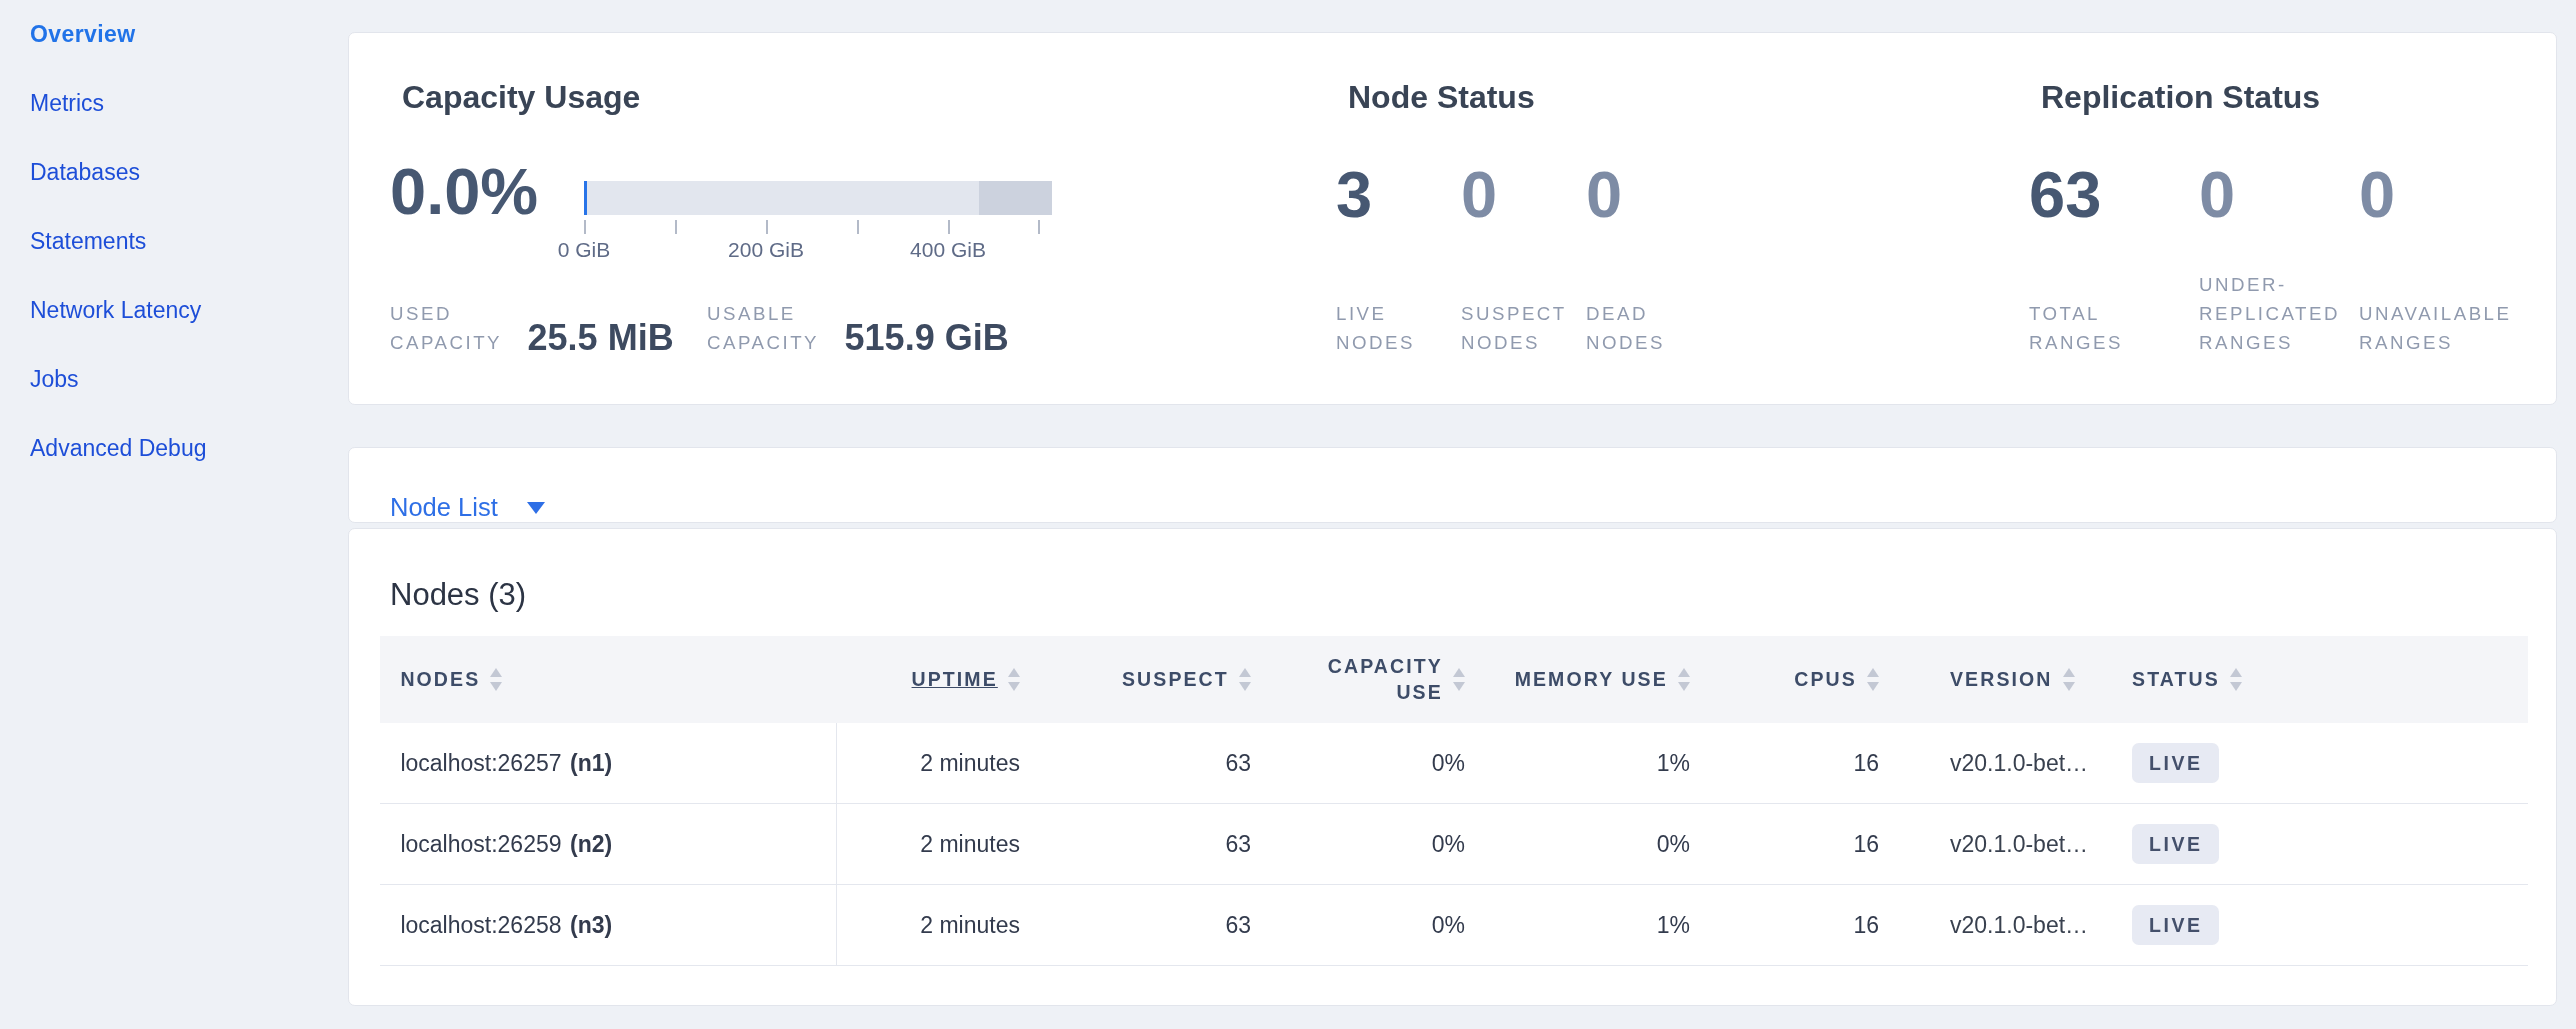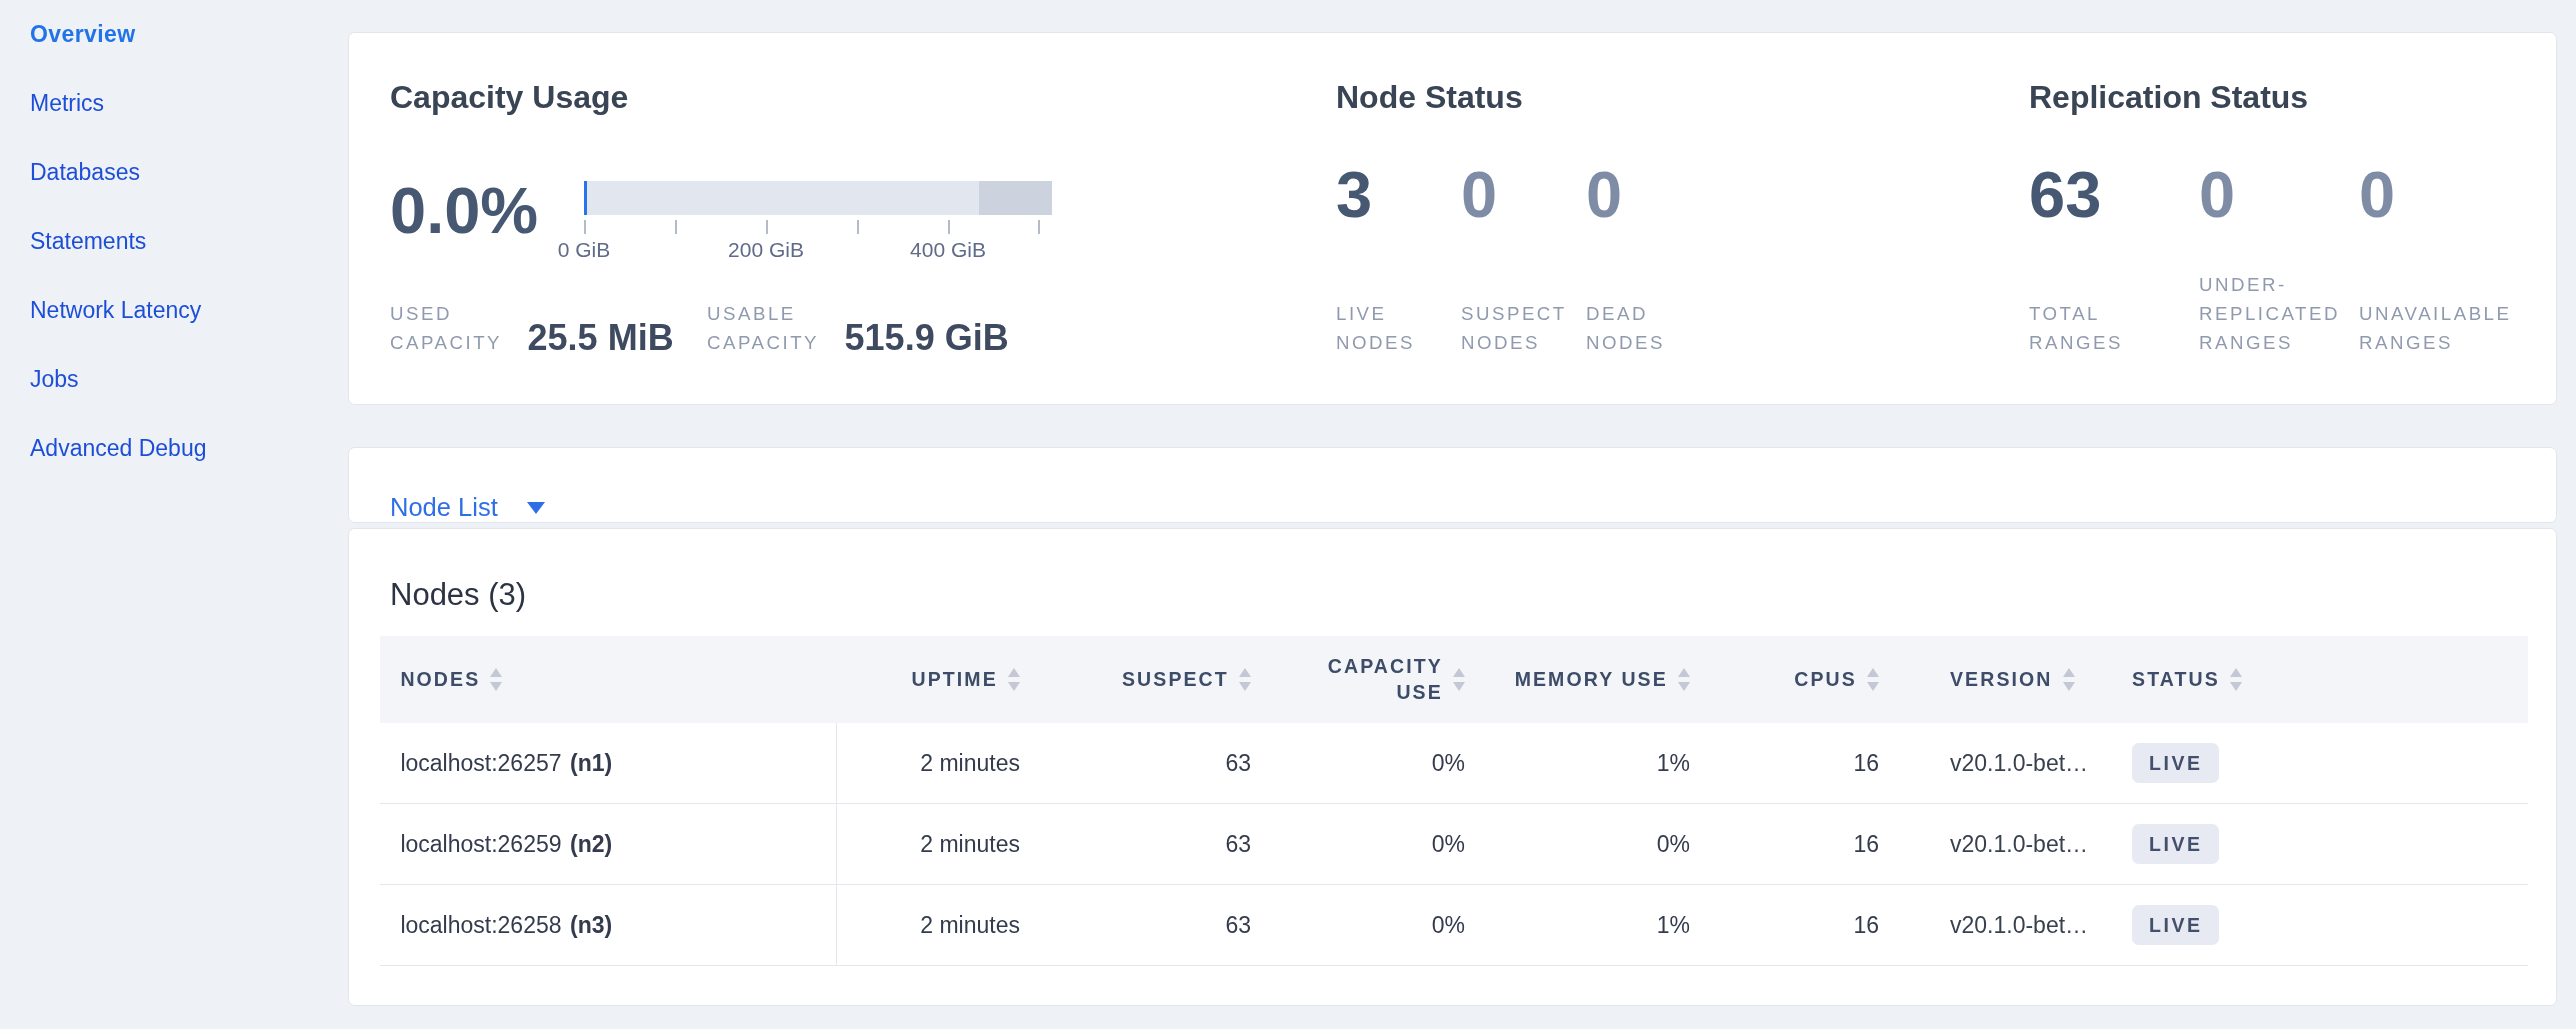--- a/index.html
+++ b/index.html
@@ -23,33 +23,33 @@
     background:#ffffff; border:0.8px solid #e2e5ec; border-radius:6.8px;
   }
   .card-summary { top:32px;  height:373px; }
   .card-selector{ top:447px; height:76px; display:flex; align-items:flex-end; }
   .card-table   { top:528px; height:478px; }
   
   .sec { position:absolute; top:0; height:100%; }
   .sec-capacity    { left:41px;   width:917px; }
   .sec-nodestatus  { left:987px; width:645px; }
   .sec-replication { left:1680px; width:509px; }
-  .sec-title { position:absolute; top:46px; left:0; font-size:32px; font-weight:600; color:#394455; }
+  .sec-title { position:absolute; top:46px; left:12px; font-size:32px; font-weight:600; color:#394455; }
   .bignum { font-size:65px; line-height:65px; font-weight:600; color:#475872; }
   .bignum.dim { color:#7e8ca5; }
   .metrics { position:absolute; left:0; top:129px; display:flex; }
   .metric { display:flex; flex-direction:column; }
   .sec-nodestatus  .metric { width:125px; }
   .sec-replication .metric { width:170px; }
   .sec-replication .metric:nth-child(2) { width:160px; }
   .metric .num { height:102px; }
   .lblblock { height:93px; display:flex; flex-direction:column; justify-content:flex-end; }
   .lblline { font-size:18.7px; letter-spacing:2.5px; color:#909aae; line-height:29px; white-space:nowrap; }
   
-  .cap-pct { position:absolute; left:0; top:145px; }
+  .cap-pct { position:absolute; left:0; top:126px; }
   .cap-bar { position:absolute; left:194px; top:148px; width:468px; height:34px; background:#e2e6ee; }
   .cap-bar .overflow { position:absolute; right:0; top:0; height:100%; width:15.5%; background:#ccd2de; }
   .cap-bar .used { position:absolute; left:0; top:0; width:3.4px; height:100%; background:#2874e8; }
   .cap-tick { position:absolute; top:187px; width:1.7px; height:13.6px; background:#b3bac8; }
   .cap-ticklabel { position:absolute; top:205px; transform:translateX(-50%); font-size:21px; color:#5f6b87; white-space:nowrap; }
   .cap-stats { position:absolute; left:0; top:231px; height:93px; display:flex; align-items:flex-end; }
   .cap-stat { display:flex; align-items:flex-end; }
   .cap-stat .lblblock { margin-right:25.5px; }
   .cap-stat .val { font-size:36px; font-weight:700; color:#3d4a60; line-height:34px; margin-bottom:1.7px; white-space:nowrap; }
   .cap-stat1 { width:317px; }
@@ -59,21 +59,21 @@
   
   .table-title { position:absolute; left:41px; top:48px; font-size:31px; font-weight:500; color:#2c3444; }
   .tbl { position:absolute; left:31px; top:107px; width:2148px; }
   .tr { display:grid; grid-template-columns:457px 204px 242px 216px 225px 187px 216px 401px; align-items:center; }
   .thead { background:#f4f5f8; height:87px; }
   .row { height:81px; border-bottom:1.7px solid #e4e7ee; }
   .th { display:flex; align-items:center; font-size:19.5px; font-weight:700; letter-spacing:2.1px; color:#3d4c68; cursor:pointer; }
   .th.r, .cell.r { justify-content:flex-end; text-align:right; }
   .th .label { line-height:25.5px; }
   .th-nodes   { padding-left:20.4px; }
-  .th-uptime  { padding-right:21px; }
+  .th-uptime  { padding-right:21px;text-decoration:underline; }
   .th-replicas{ padding-right:32px; }
   .th-capacity{ padding-right:34px; }
   .th-capacity .label { width:119px; }
   .th-memory  { padding-right:34px; }
   .th-cpus    { padding-right:32px; }
   .th-version { padding-left:39px; }
   .th-status  { padding-left:5.1px; }
   .sort { display:inline-flex; flex-direction:column; align-items:center; margin-left:10.2px; }
   .sort i { display:block; width:0; height:0; border-left:6.8px solid transparent; border-right:6.8px solid transparent; }
   .sort .up   { border-bottom:9.3px solid #c3c8d4; margin-bottom:4.2px; }

